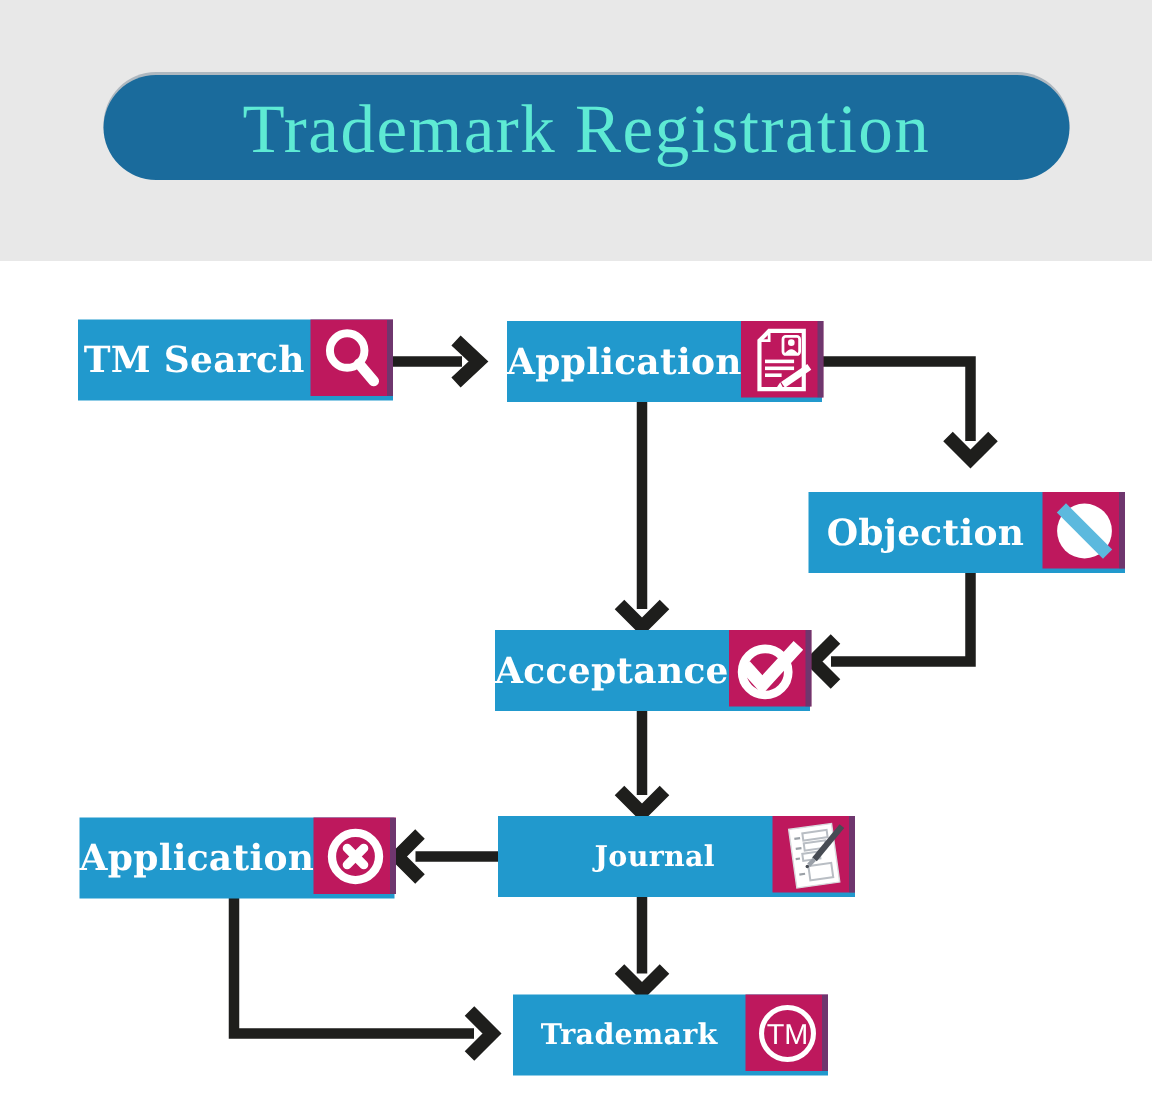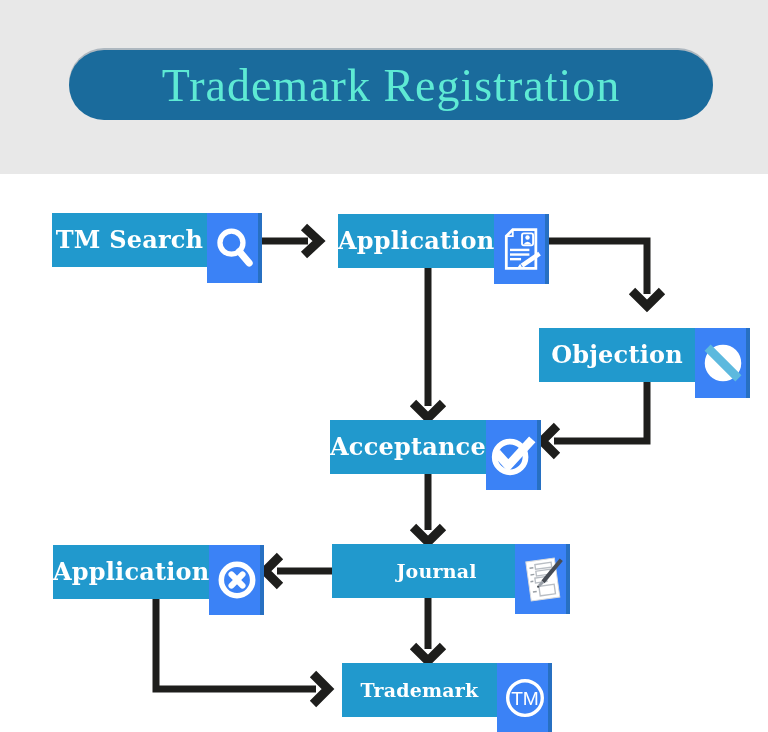--- a/index.html
+++ b/index.html
@@ -27,21 +27,21 @@
   .node{
     position:absolute;height:54px;background:#2199cd;display:flex;
   }
   .node .label{
     flex:1;display:flex;flex-direction:column;align-items:center;justify-content:center;
     color:#ffffff;font-weight:bold;font-size:24px;line-height:1.06;text-align:center;
     letter-spacing:.2px;
   }
   .node.two-line .label{font-size:19px;}
   .node .icon-cell{
-    width:55px;height:70px;background:#3b82f6;flex:0 0 55px;
+    width:55px;height:51px;background:#be185d;flex:0 0 55px;
     display:flex;align-items:center;justify-content:center;
     box-shadow:inset -4px 0 0 rgba(15,90,130,.45);
   }
   #node-tm-search   {left:52px; top:213px;width:210px;}
   #node-application {left:338px;top:214px;width:210px;}
   #node-objection   {left:539px;top:308px;width:211px;margin-top:20px;}
   #node-acceptance  {left:330px;top:420px;width:210px;}
   #node-opposition  {left:53px; top:545px;width:210px;}
   #node-journal     {left:332px;top:544px;width:212px;padding-left:26px;}
   #node-registration{left:330px;top:663px;width:210px;margin-left:12px;}

